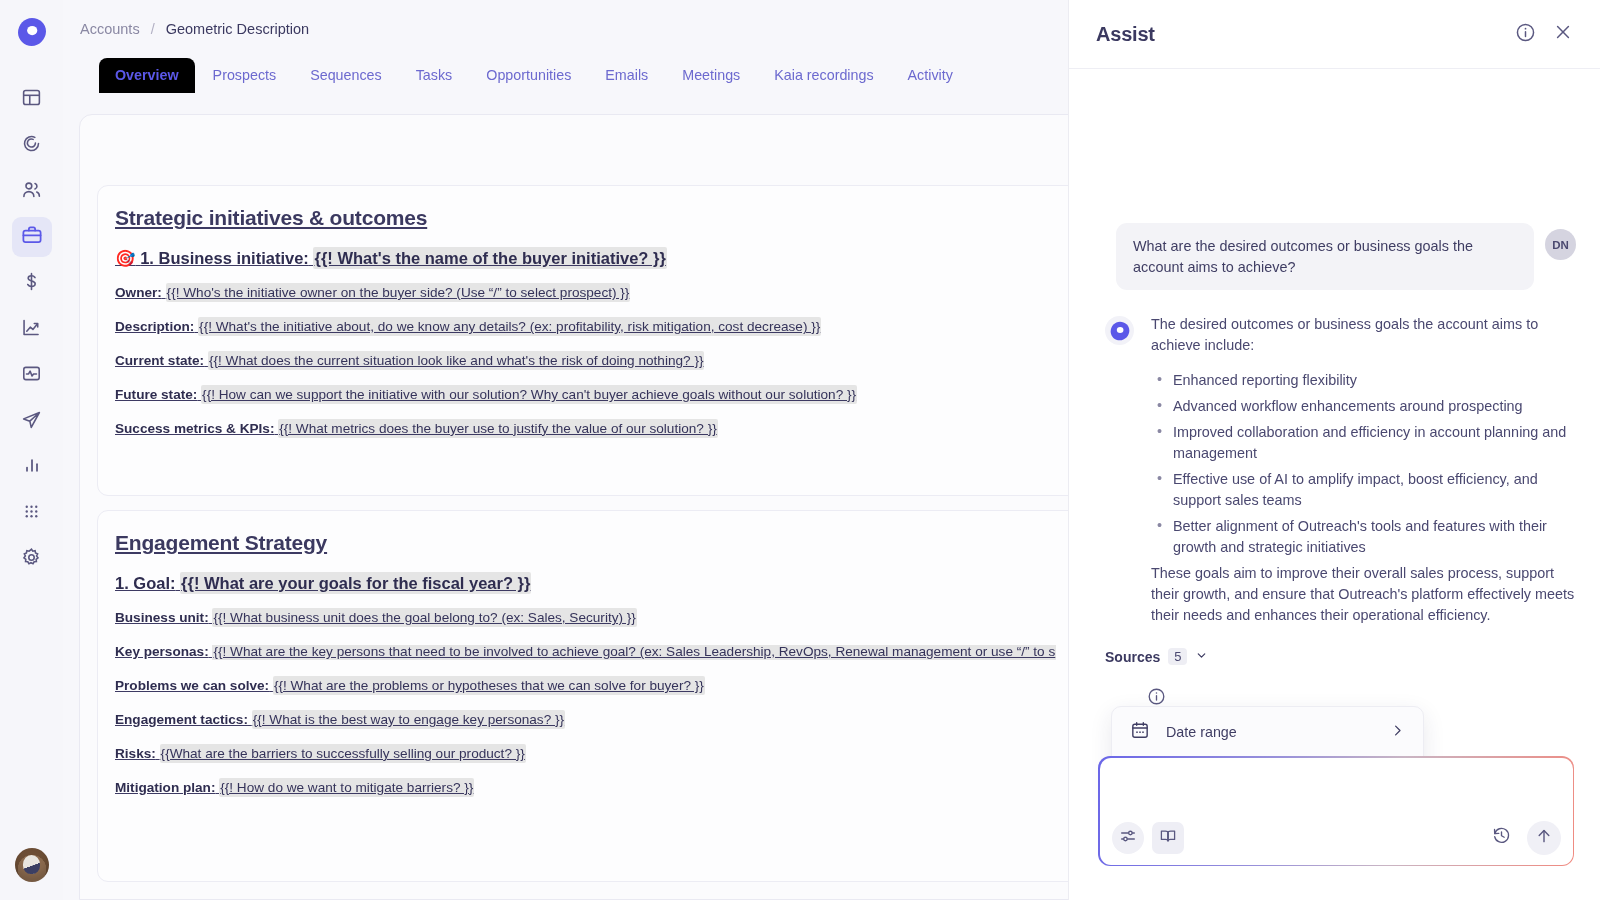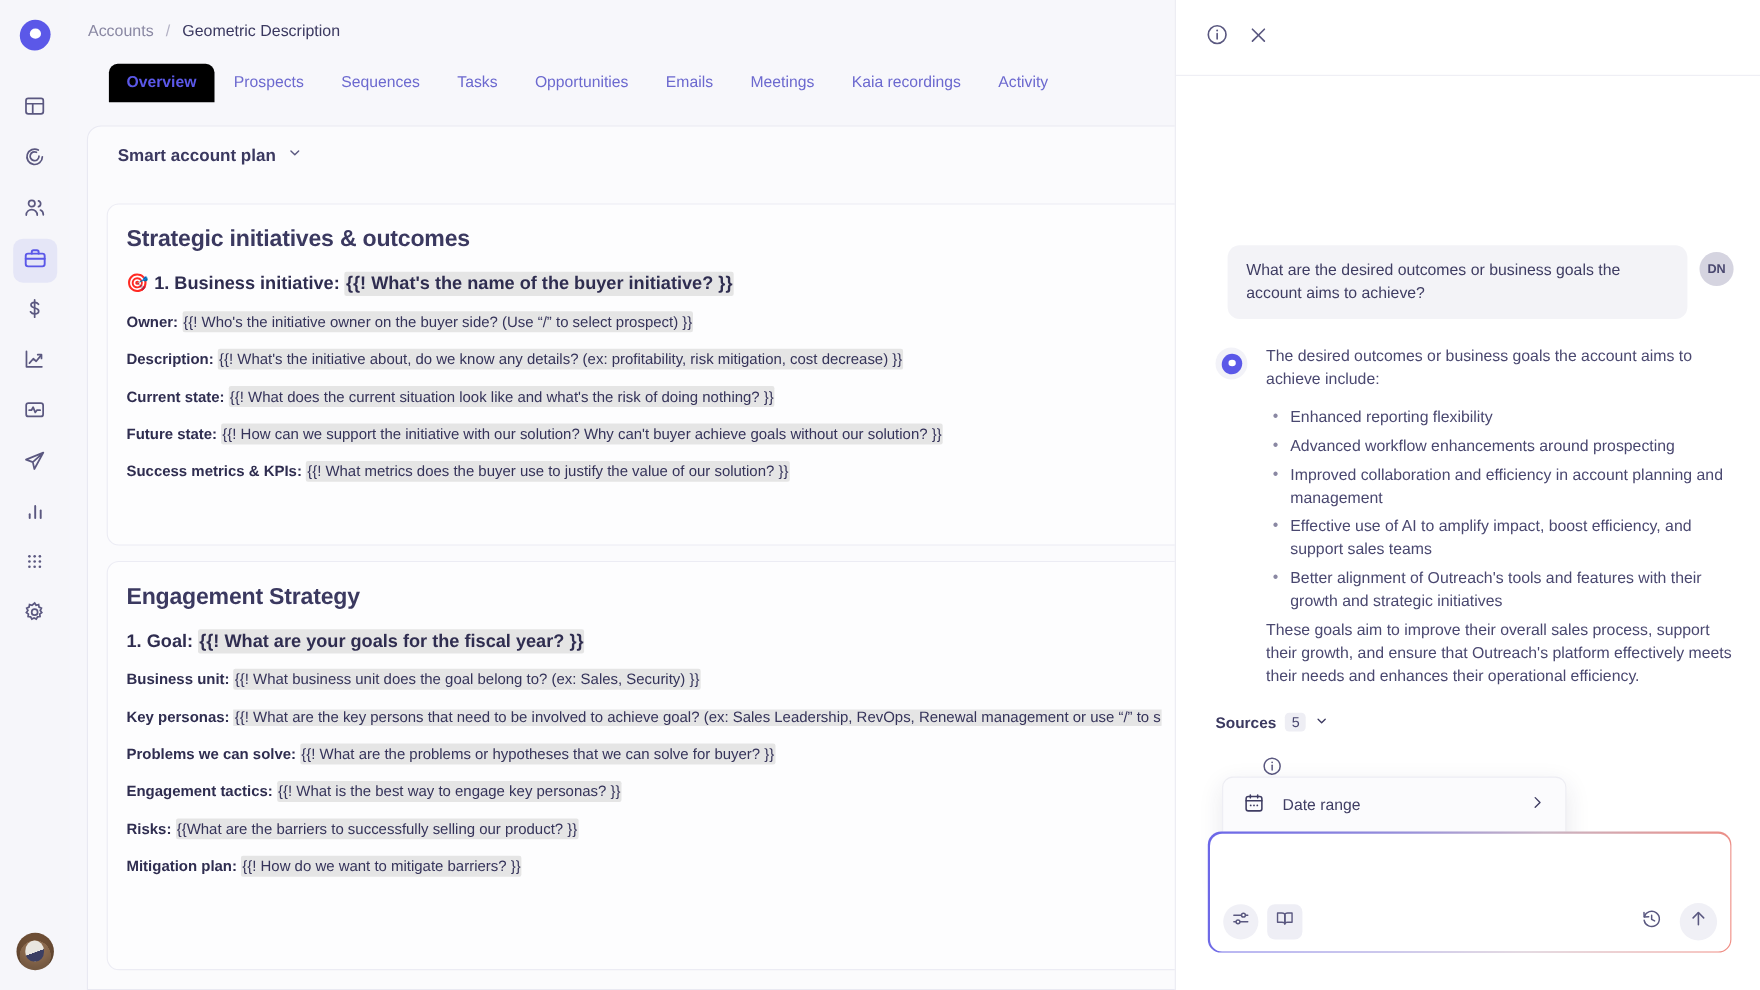--- a/index.html
+++ b/index.html
@@ -58,21 +58,21 @@
     position: absolute; left: 16px; top: 114px; width: 1021px; height: 786px;
     background: #fbfbfd; border: 1px solid #e9e9f2;
     border-radius: 13px 13px 0 0;
   }
   .panel-head { padding: 17px 0 0 27px; display: flex; align-items: center; gap: 10px; }
   .panel-head-title { font-size: 15.5px; font-weight: bold; color: #3b3960; }
   .chev { color: #5a5880; }
 
   .card {
     position: absolute; left: 17px; width: 1010px;
-    background: #fdfdfe; border: 1px solid #ececf4; border-radius: 11px;
+    background: #fdfdfe; border: 1px solid #ececf4; border-radius: 11px; text-decoration: underline;
   }
   .card-title { font-size: 21px; font-weight: bold; color: #3b3960; padding: 20px 0 0 17px; letter-spacing: -.2px;}
   .row { padding: 0 0 0 17px; font-size: 13.6px; line-height: 1.1; margin-top: 19px; color: #2f2d50; }
   .row .lbl { font-weight: bold; }
   .hl { background: #e5e5e5; border-radius: 2px; padding: 2px 1px; color: #35335a; }
   .row.big { font-size: 16.5px; font-weight: bold; }
   .row.big .hl { color: #2f2d50; }
   .nowrapclip { white-space: nowrap; overflow: hidden; }
 
   #card-strategic { top: 70px; height: 311px; }
@@ -293,28 +293,20 @@
       <div class="tab">Sequences</div>
       <div class="tab">Tasks</div>
       <div class="tab">Opportunities</div>
       <div class="tab">Emails</div>
       <div class="tab">Meetings</div>
       <div class="tab">Kaia recordings</div>
       <div class="tab">Activity</div>
     </div>
 
     <div class="panel">
-      <div class="panel-head">
-        <span class="panel-head-title">Smart account plan</span>
-        <span class="chev">
-          <svg width="14" height="14" viewBox="0 0 24 24" fill="none" stroke="currentColor" stroke-width="2.2" stroke-linecap="round" stroke-linejoin="round">
-              <polyline points="6 9 12 15 18 9"></polyline>
-            </svg>
-        </span>
-      </div>
 
       <div class="card" id="card-strategic">
         <div class="card-title">Strategic initiatives &amp; outcomes</div>
 
         <div class="row big">
           <span>🎯</span>
           <span>1. Business initiative:</span>
           <span class="hl">{{! What's the name of the buyer initiative? }}</span>
         </div>
 
@@ -373,20 +365,21 @@
           <span class="hl">{{! How do we want to mitigate barriers? }}</span>
         </div>
       </div>
 
     </div>
   </div>
 
   <div class="assist">
 
     <div class="assist-head">
+      <div class="assist-title">Assist</div>
       <div class="head-icons">
         <span>
           <svg width="21" height="21" viewBox="0 0 24 24" fill="none" stroke="currentColor" stroke-width="1.7" stroke-linecap="round">
             <circle cx="12" cy="12" r="9.2"></circle>
               <line x1="12" y1="11" x2="12" y2="16.5"></line>
               <circle cx="12" cy="7.6" r="1" fill="currentColor" stroke="none"></circle>
           </svg>
         </span>
         <span>
           <svg width="20" height="20" viewBox="0 0 24 24" fill="none" stroke="currentColor" stroke-width="1.8" stroke-linecap="round">

